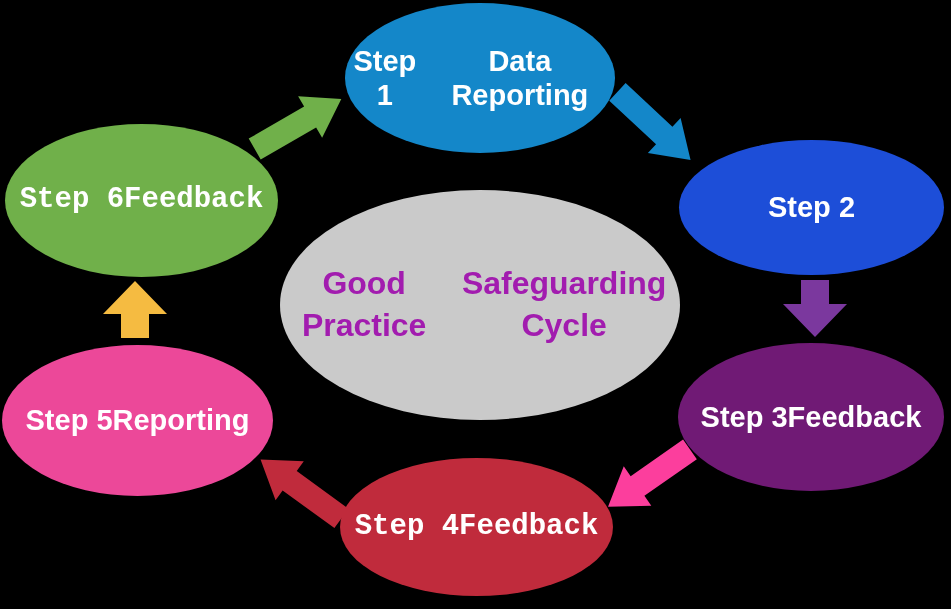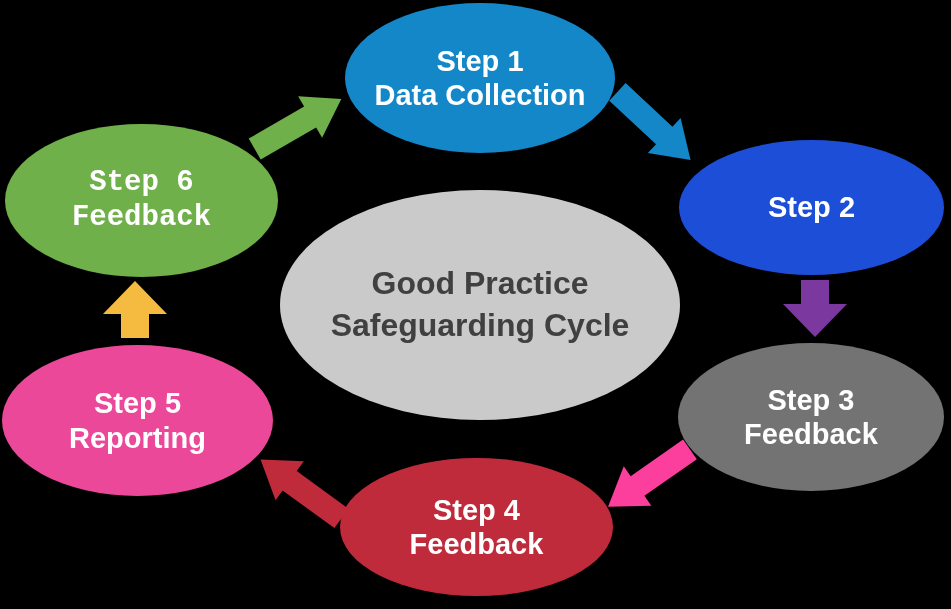--- a/index.html
+++ b/index.html
@@ -17,21 +17,21 @@
   .ellipse {
     position: absolute;
     border-radius: 50%;
     display: flex;
     align-items: center;
     justify-content: center;
     text-align: center;
   }
   .label {
     display: flex;
-    flex-direction: column;
+    flex-direction: row;
     font-weight: 700;
     line-height: 1.18;
   }
   .step-label {
     font-size: 29px;
     color: #fff;
   }
   .center-label {
     font-size: 32px;
     line-height: 1.3;
@@ -43,48 +43,48 @@
   .rot-green  { transform: rotate(-30deg); }
   .rot-blue   { transform: rotate(43deg); }
   .rot-pink   { transform: rotate(145deg); }
   .rot-red    { transform: rotate(-144deg); }
 </style>
 </head>
 <body>
 
 <div class="canvas" style="background-color: rgb(0, 0, 0);">
 
-  <div class="ellipse" style="left: 280px; top: 190px; width: 400px; height: 230px; background-color: rgb(202, 202, 202); color: #404040;">
+  <div class="ellipse" style="left: 280px; top: 190px; width: 400px; height: 230px; background-color: rgb(202, 202, 202); color: #a21caf;">
     <div class="label center-label">
       <span>Good Practice</span>
       <span>Safeguarding Cycle</span>
     </div>
   </div>
 
   <div class="ellipse" style="left: 345px; top: 3px; width: 270px; height: 150px; background-color: rgb(20, 135, 201); color: rgb(255, 255, 255);">
     <div class="label step-label">
       <span>Step 1</span>
-      <span>Data Collection</span>
+      <span>Data Reporting</span>
     </div>
   </div>
 
   <div class="ellipse" style="left: 679px; top: 140px; width: 265px; height: 135px; background-color: #1d4ed8; color: rgb(255, 255, 255);">
     <div class="label step-label">
       <span>Step 2</span>
     </div>
   </div>
 
-  <div class="ellipse" style="left: 678px; top: 343px; width: 266px; height: 148px; background-color: #737373; color: rgb(255, 255, 255); align-items: center;">
+  <div class="ellipse" style="left: 678px; top: 343px; width: 266px; height: 148px; background-color: #701a75; color: rgb(255, 255, 255); align-items: center;">
     <div class="label step-label">
       <span>Step 3</span>
       <span>Feedback</span>
     </div>
   </div>
 
-  <div class="ellipse" style="left: 340px; top: 458px; width: 273px; height: 138px; background-color: rgb(192, 43, 60); color: rgb(255, 255, 255);">
+  <div class="ellipse" style="left: 340px; top: 458px; width: 273px; height: 138px; background-color: rgb(192, 43, 60); color: rgb(255, 255, 255); font-family: Liberation Mono, monospace;">
     <div class="label step-label">
       <span>Step 4</span>
       <span>Feedback</span>
     </div>
   </div>
 
   <div class="ellipse" style="left: 2px; top: 345px; width: 271px; height: 151px; background-color: #ec4899; color: rgb(255, 255, 255);">
     <div class="label step-label">
       <span>Step 5</span>
       <span>Reporting</span>

